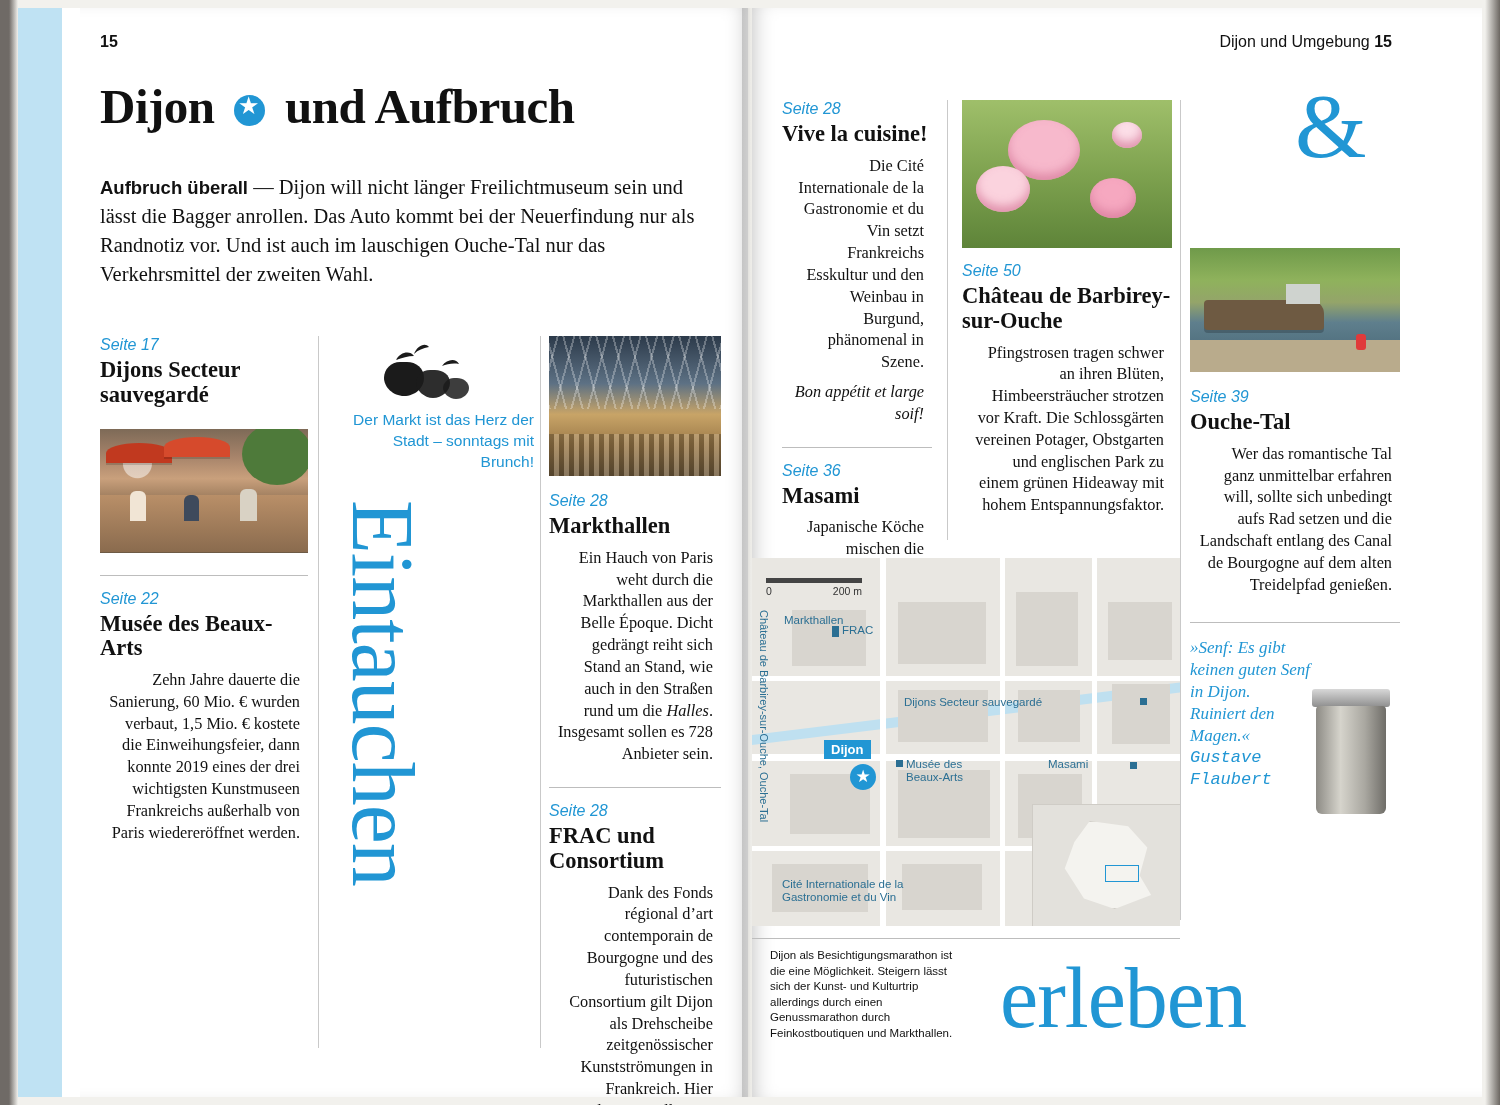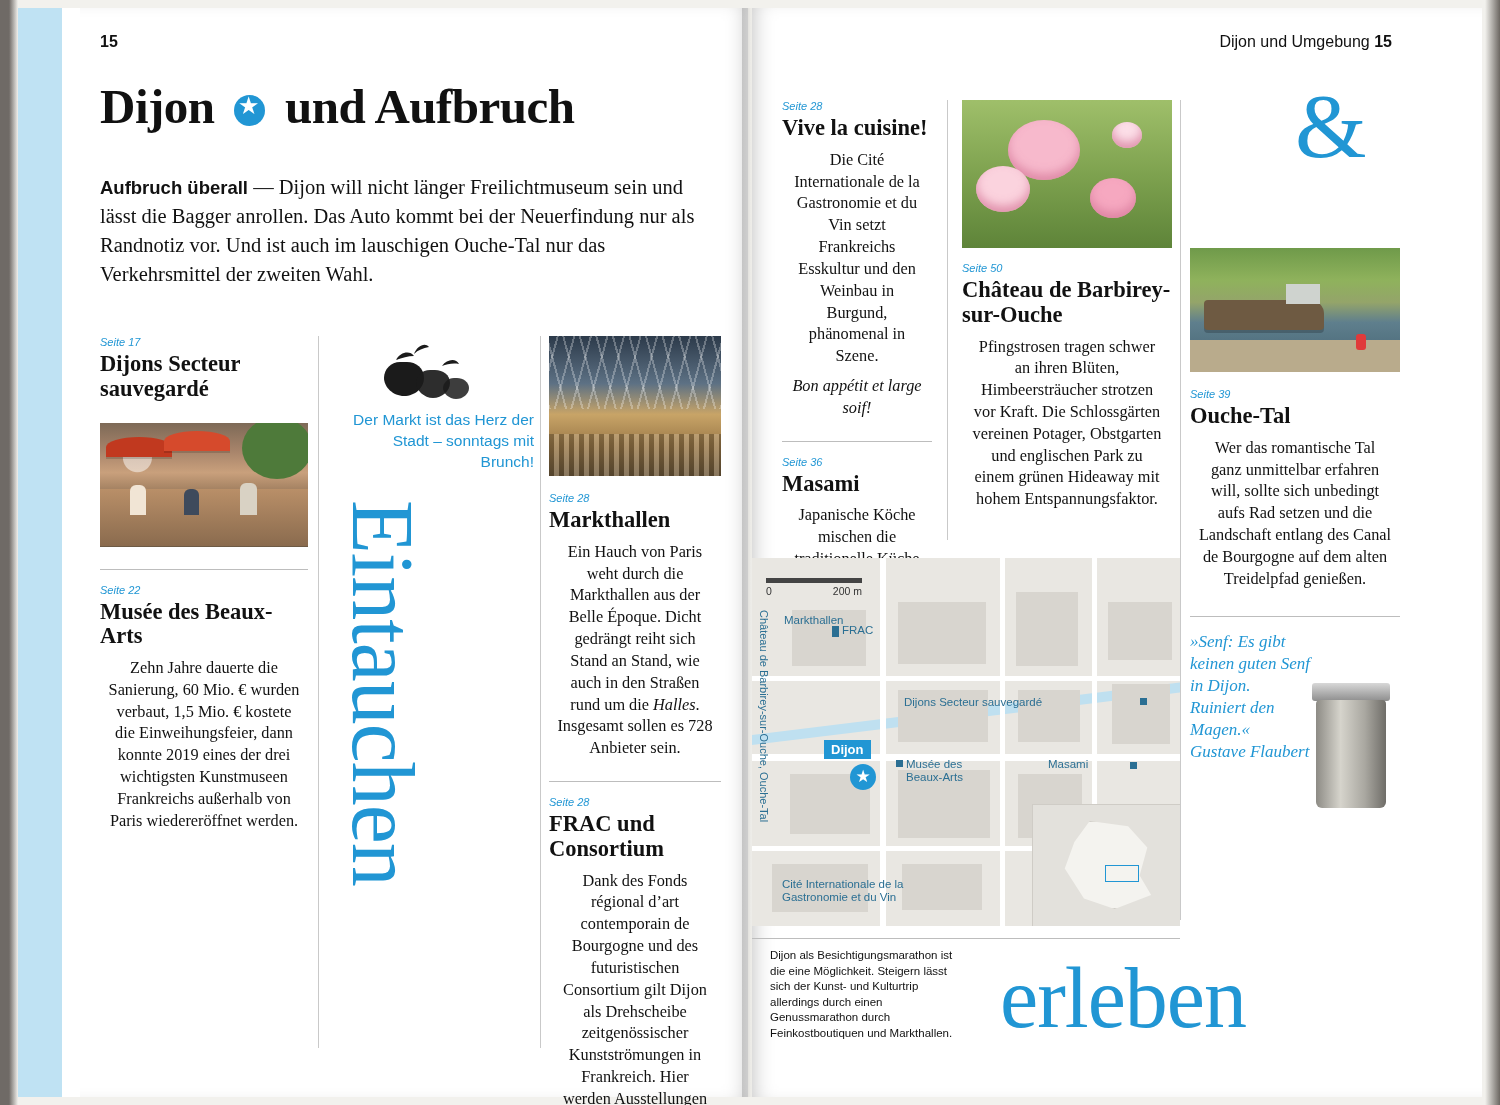--- a/index.html
+++ b/index.html
@@ -63,31 +63,31 @@
   }
 
   .lede {
     position: absolute; left: 100px; top: 152px; width: 620px;
     font-size: 20.5px; line-height: 1.42; color: #111;
   }
   .lede b { font-family: "Liberation Sans", sans-serif; font-size: 18.5px; }
 
   .kicker {
     font-family: "Liberation Sans", sans-serif;
-    font-style: italic; font-size: 11px; color: #2196d4;
+    font-style: italic; font-size: 16px; color: #2196d4;
     margin: 0 0 4px 0; font-weight: normal;
   }
   .headline {
     font-family: "Liberation Serif", serif;
     font-weight: bold; font-size: 22.5px; line-height: 1.1;
     color: #111; margin: 0 0 7px 0;
   }
   .body {
     font-size: 16.3px; line-height: 1.34; color: #111; margin: 8px;
-    text-align: center; hyphens: auto;
+    text-align: right; hyphens: auto;
   }
   .body i { font-style: italic; }
 
   .rule { border-top: 1px solid #bdbdbd; }
 
   
   .col { position: absolute; }
   .col-1 { left: 100px; top: 336px; width: 208px; }
   .col-sep-1 { position:absolute; left: 318px; top: 336px; width: 1px; height: 712px; background:#c9c9c9; }
   .col-2 { left: 338px; top: 336px; width: 196px; }
@@ -186,21 +186,21 @@
   .jar-lid { position:absolute; left: 8px; top: 0; width: 78px; height: 18px; background: linear-gradient(180deg,#d8d8d8,#8e8e8e); border-radius: 3px; }
   .jar-body {
     position:absolute; left: 12px; top: 17px; width: 70px; height: 108px;
     background: linear-gradient(90deg,#8d8b85,#d6d4cc 35%,#a9a7a0 70%,#6f6d68);
     border-radius: 4px 4px 6px 6px;
   }
   .quote {
     font-family: "Liberation Serif", serif; font-style: italic;
     font-size: 17px; line-height: 1.3; color: #2196d4; width: 120px;
   }
-  .quote .attr { font-style: italic; }
+  .quote .attr { font-style: italic; font-family: Liberation Mono, monospace; }
 
   
   .amp {
     position: absolute; left: 1295px; top: 80px;
     font-family: "Liberation Serif", serif; font-size: 92px; color: #2196d4;
     line-height: 1;
   }
   .erleben {
     position: absolute; left: 1000px; top: 955px;
     font-family: "Liberation Serif", serif; font-size: 86px; color: #2196d4;

